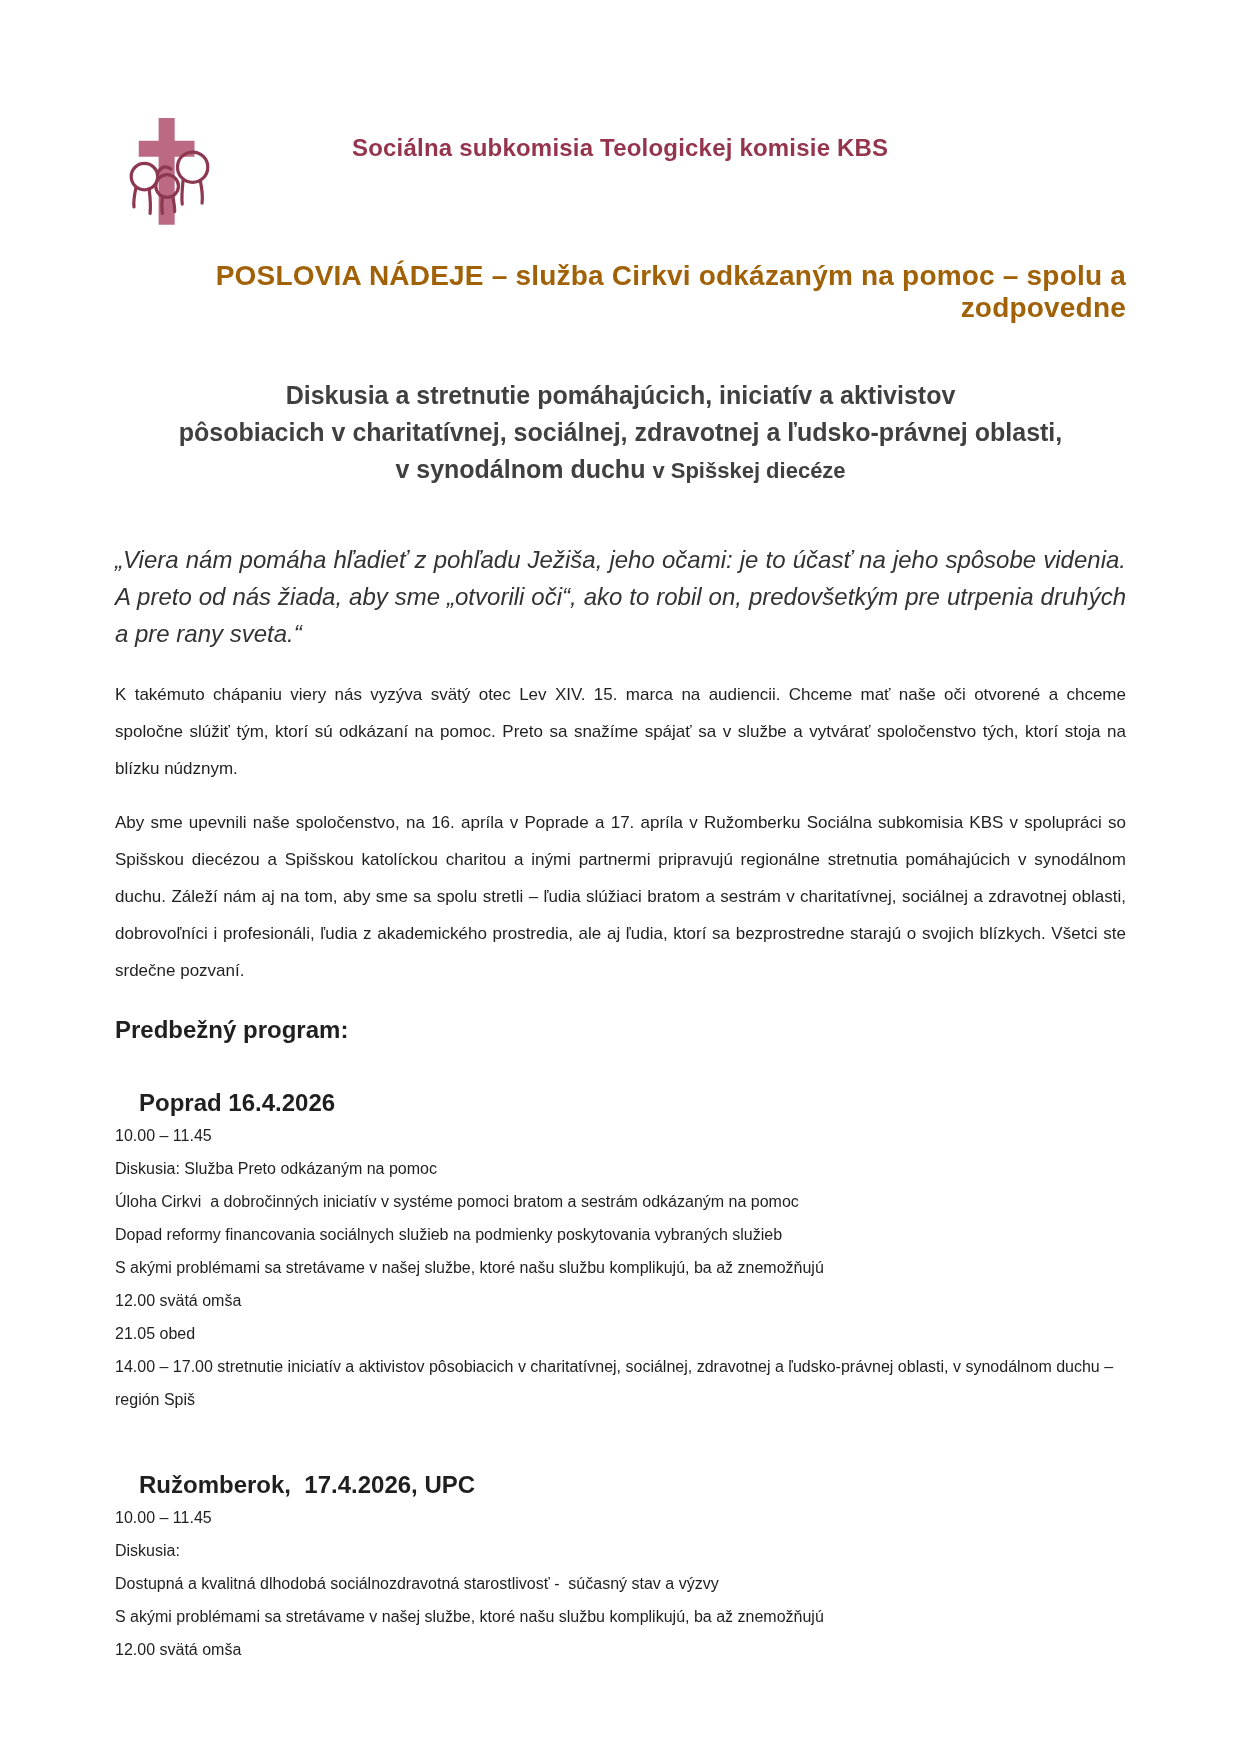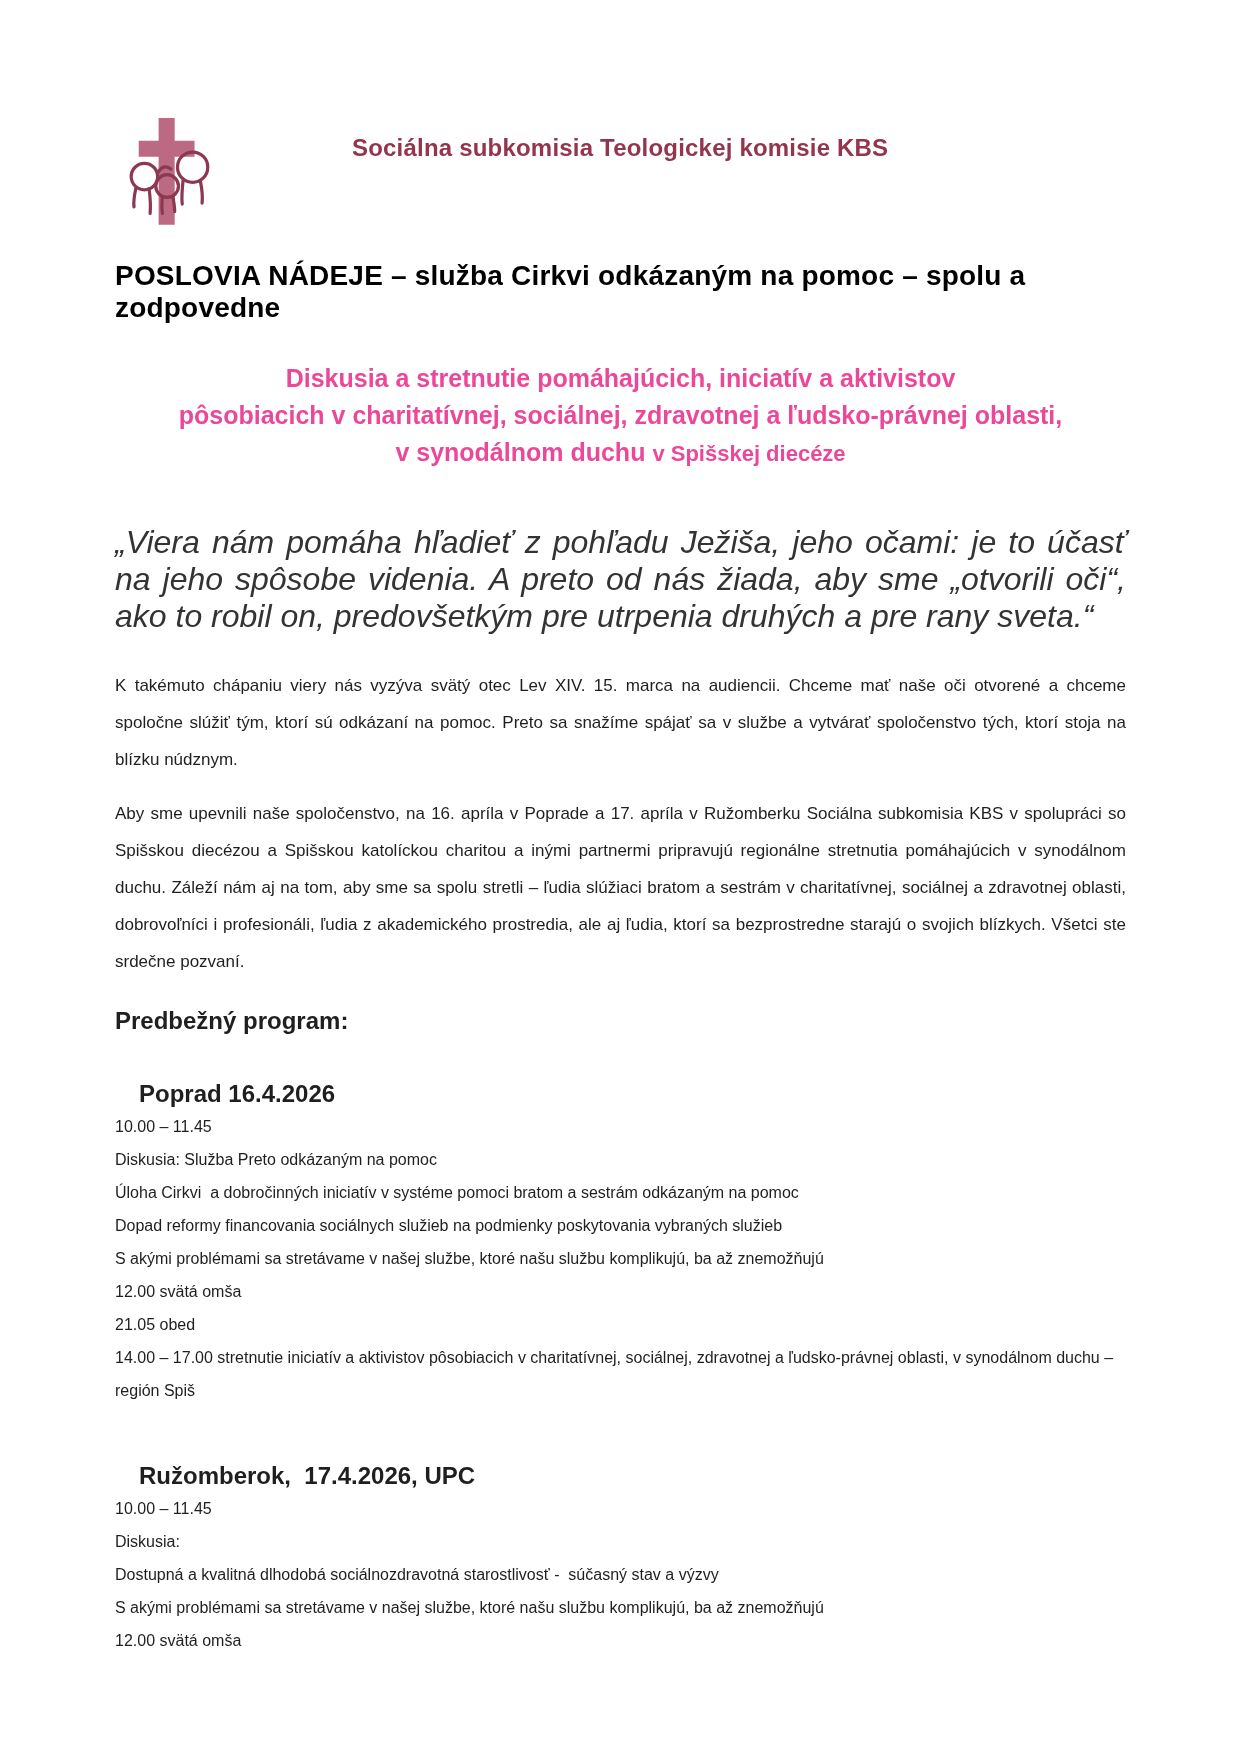--- a/index.html
+++ b/index.html
@@ -11,32 +11,32 @@
   }
   
   .header{position:relative;height:120px;}
   .logo{position:absolute;left:2px;top:0;width:104px;height:120px;}
   .org-title{
     position:absolute;left:237px;top:24px;
     font-weight:bold;font-size:24px;color:#94344d;letter-spacing:.2px;
   }
   
   .doc-title{
-    margin-top:30px;text-align:left;font-weight:bold;
-    font-size:28px;color:#000000;letter-spacing:.2px;
+    margin-top:30px;text-align:right;font-weight:bold;
+    font-size:28px;color:#a16207;letter-spacing:.2px;
   }
   
   .subtitle{
-    margin-top:36px;text-align:center;font-weight:bold;
-    font-size:25px;line-height:37px;color:#ec4899;
+    margin-top:53px;text-align:center;font-weight:bold;
+    font-size:25px;line-height:37px;color:#404040;
   }
   .subtitle .small{font-size:22px;text-align:right;}
   
   .quote{
-    margin-top:52px;font-style:italic;font-size:32px;line-height:37px;
+    margin-top:52px;font-style:italic;font-size:24px;line-height:37px;
     text-align:justify;color:#333333;
   }
   
   .para{margin-top:17px;font-size:17px;line-height:37px;text-align:justify;}
   
   .program-heading{margin-top:24px;font-weight:bold;font-size:24px;line-height:33px;}
   .section{margin-top:40px;}
   .section + .section{margin-top:52px;}
   .section-heading{font-weight:bold;font-size:24px;line-height:33px;white-space:pre-wrap;margin-left:24px;}
   .line{font-size:16px;line-height:33px;white-space:pre-wrap;}

